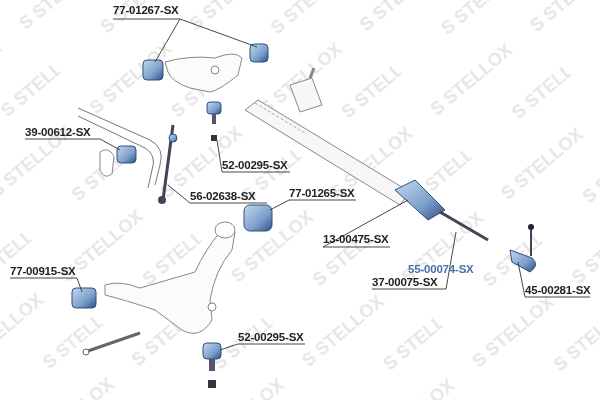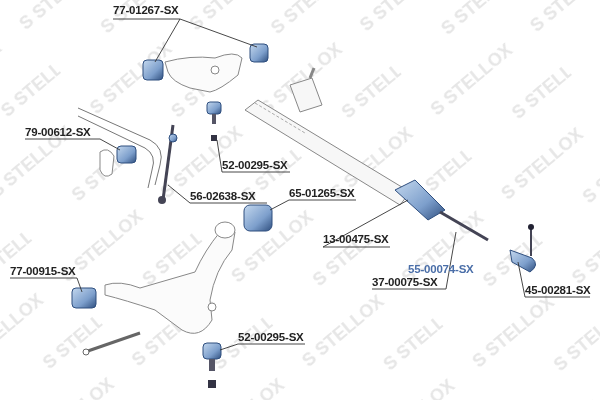--- a/index.html
+++ b/index.html
@@ -88,23 +88,23 @@
       <path d="M356 200 L289 200 L270 210"></path>
       <path d="M390 247 L323 247 L408 200"></path>
       <path d="M10 278 L77 278 L82 292"></path>
       <path d="M372 289 L446 289 L456 232"></path>
       <path d="M590 297 L525 297 L518 262"></path>
       <path d="M305 344 L238 344 L220 350"></path>
     </g>
   </svg>
 
   <span class="lbl" style="left:113px;top:4px">77-01267-SX</span>
-  <span class="lbl" style="left:25px;top:126px">79-00612-SX</span>
+  <span class="lbl" style="left:25px;top:126px">39-00612-SX</span>
   <span class="lbl" style="left:222px;top:159px">52-00295-SX</span>
   <span class="lbl" style="left:190px;top:190px">56-02638-SX</span>
-  <span class="lbl" style="left:289px;top:187px">65-01265-SX</span>
+  <span class="lbl" style="left:289px;top:187px">77-01265-SX</span>
   <span class="lbl" style="left:323px;top:233px">13-00475-SX</span>
   <span class="lbl" style="left:10px;top:265px">77-00915-SX</span>
   <span class="lbl blue" style="left:372px;top:263px">55-00074-SX</span>
   <span class="lbl" style="left:372px;top:276px">37-00075-SX</span>
   <span class="lbl" style="left:525px;top:284px">45-00281-SX</span>
   <span class="lbl" style="left:238px;top:331px">52-00295-SX</span>
 </div>
 
 </body></html>

